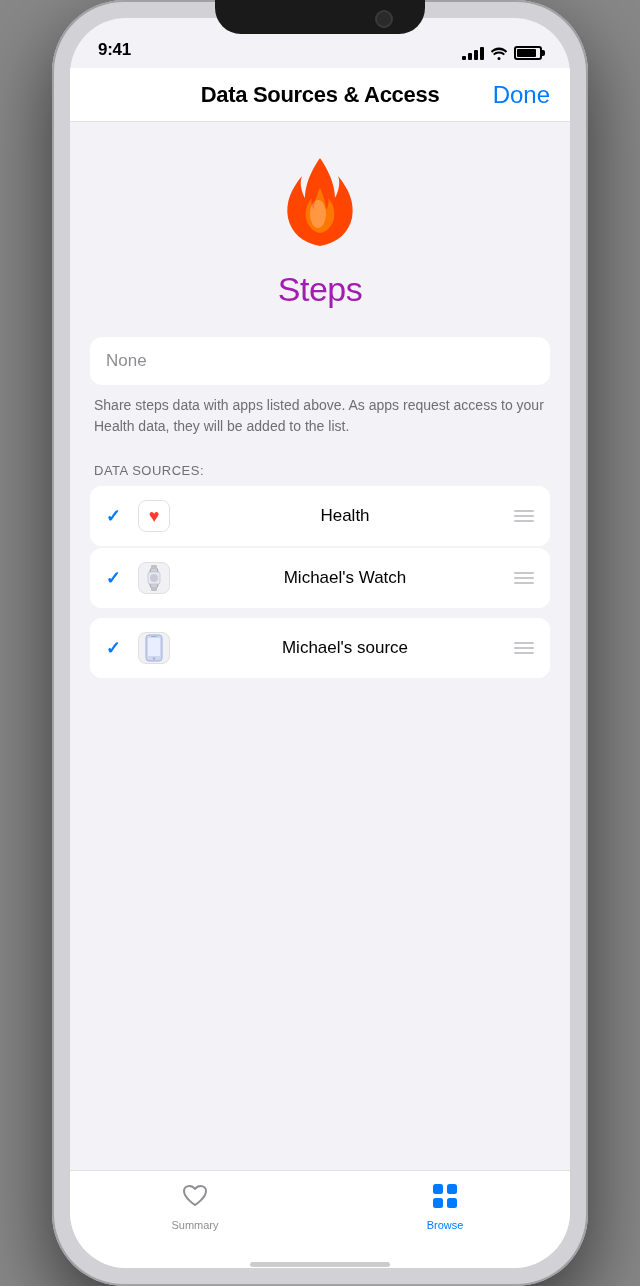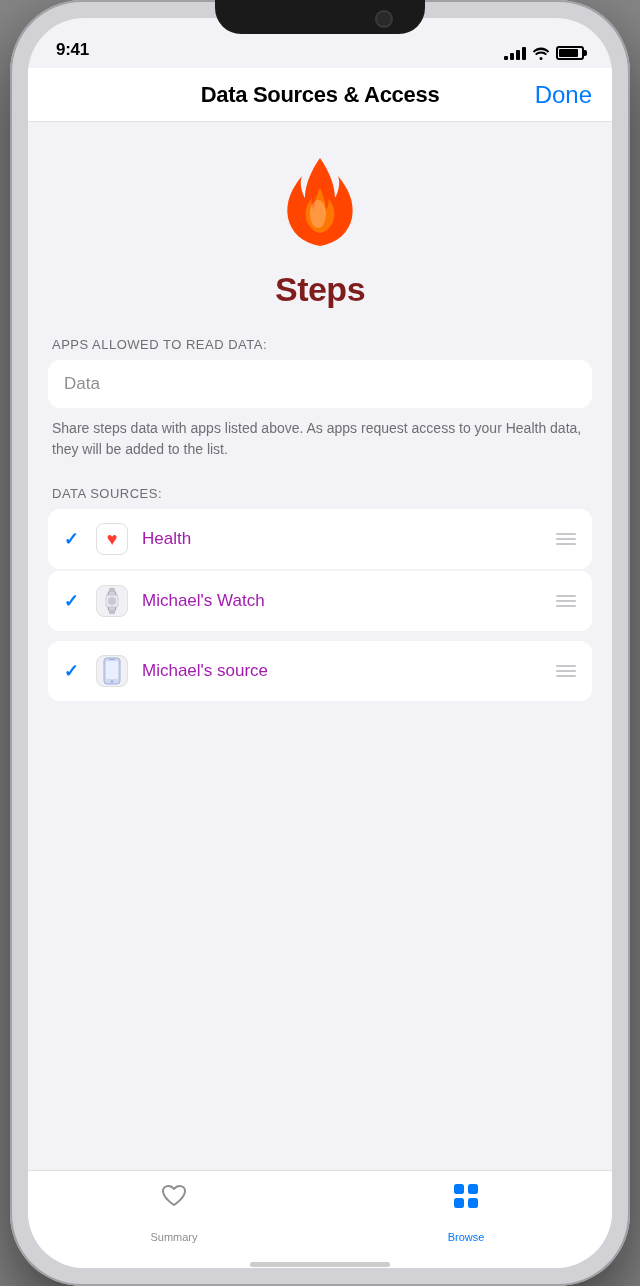--- a/index.html
+++ b/index.html
@@ -7,21 +7,21 @@
     body {
       background: #888;
       display: flex;
       justify-content: center;
       align-items: center;
       min-height: 100vh;
       font-family: -apple-system, 'SF Pro Display', 'Helvetica Neue', Arial, sans-serif;
     }
 
     .phone-frame {
-      width: 620px;
+      width: 536px;
       height: 1286px;
       background: #d1d1d6;
       border-radius: 72px;
       position: relative;
       box-shadow:
         inset 0 0 0 2px #a0a0a5,
         0 30px 80px rgba(0,0,0,0.6);
       overflow: hidden;
     }
 
@@ -199,22 +199,22 @@
     }
 
     .flame-icon {
       width: 80px;
       height: 96px;
       margin-bottom: 16px;
     }
 
     .hero-title {
       font-size: 34px;
-      font-weight: 700;
-      color: #7f1d1d;
+      font-weight: 400;
+      color: #a21caf;
       letter-spacing: -0.5px;
     }
 
     
     .section {
       padding: 0 20px;
       margin-bottom: 8px;
     }
 
     .section-label {
@@ -289,22 +289,23 @@
       border: 1px solid #e0e0e0;
     }
 
     .iphone-icon-bg {
       background: #f0f0f5;
       border: 1px solid #e0e0e0;
     }
 
     .source-name {
       font-size: 17px;
-      color: #a21caf;
+      color: #000000;
       flex: 1;
+      text-align: center;
     }
 
     .drag-handle {
       display: flex;
       flex-direction: column;
       gap: 3px;
       margin-left: 8px;
     }
 
     .drag-line {
@@ -329,21 +330,21 @@
       align-items: flex-start;
       justify-content: space-around;
       padding-top: 10px;
       flex-shrink: 0;
     }
 
     .tab-item {
       display: flex;
       flex-direction: column;
       align-items: center;
-      gap: 20px;
+      gap: 8px;
       width: 80px;
     }
 
     .tab-icon {
       width: 30px;
       height: 30px;
       display: flex;
       align-items: center;
       justify-content: center;
     }
@@ -423,23 +424,22 @@
 
         <svg class="flame-icon" viewBox="0 0 80 96">
           <path d="M40 0 C40 0 55 20 55 40 C55 40 62 28 58 18 C68 30 75 44 72 60 C69 74 58 85 40 88 C22 85 11 74 8 60 C5 44 12 30 22 18 C18 28 25 40 25 40 C25 20 40 0 40 0Z" fill="#FF4500"></path>
           <path d="M40 30 C40 30 46 42 46 52 C46 52 50 46 48 40 C54 46 56 56 53 64 C50 70 46 74 40 75 C34 74 30 70 27 64 C24 56 26 46 32 40 C30 46 34 52 34 52 C34 42 40 30 40 30Z" fill="#FF8C00" opacity="0.7"></path>
           <ellipse cx="38" cy="56" rx="8" ry="14" fill="rgba(255,255,255,0.25)"></ellipse>
         </svg>
         <span class="hero-title">Steps</span>
       </div>
 
       <div class="section">
-        <div class="section-label">APPS ALLOWED TO READ DATA:</div>
         <div class="card">
-          <div class="none-row">Data</div>
+          <div class="none-row">None</div>
         </div>
         <p class="description-text">Share steps data with apps listed above. As apps request access to your Health data, they will be added to the list.</p>
       </div>
 
       <div class="section">
         <div class="section-label">DATA SOURCES:</div>
 
         <div class="card">
           <div class="source-row">
             <span class="check-mark">✓</span>

